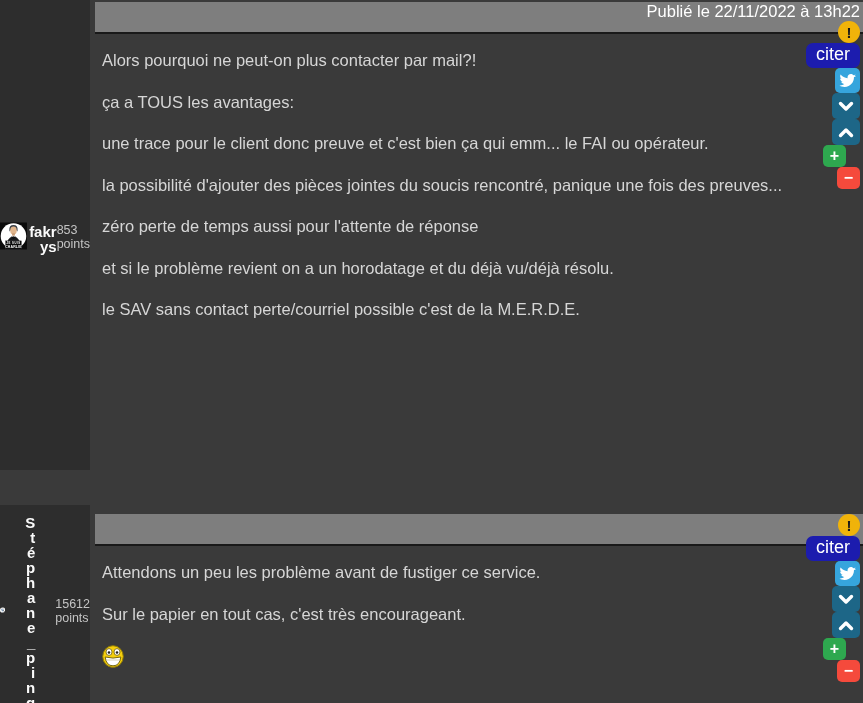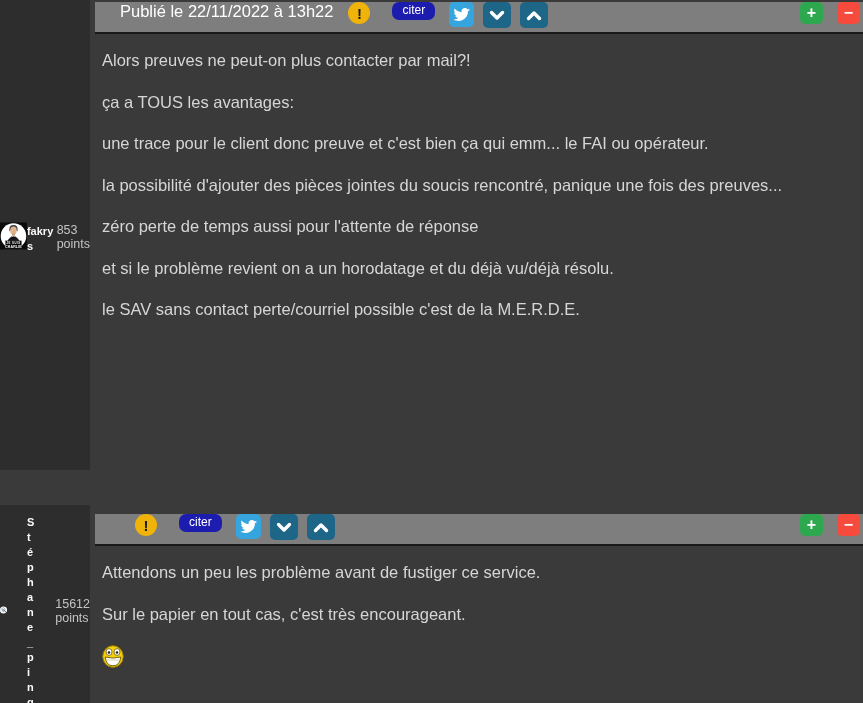--- a/index.html
+++ b/index.html
@@ -11,40 +11,40 @@
   .post{display:flex;}
   .post-1{height:470px;margin-bottom:35px;}
   .post-2{height:198px;}
   .avatar-col{
     width:90px;flex-shrink:0;background:#2d2d2d;
     display:flex;flex-direction:row;align-items:center;
   }
   .post-1 .avatar-col{padding-top:2px;}
   .post-2 .avatar-col{padding-top:12px;gap:20px;}
   .author{
-    margin-top:5px;color:#fafafa;font-weight:bold;font-size:11px;
-    text-align:left;width:86px;word-break:break-all;line-height:15px;
+    margin-top:5px;color:#fafafa;font-weight:bold;font-size:15px;
+    text-align:right;width:86px;word-break:break-all;line-height:15px;
   }
   .points{margin-top:2px;color:#c4c4c4;font-size:12.5px;text-align:left;}
   .post-main{flex:1;min-width:0;display:flex;flex-direction:column;}
   .header-bar{
     height:30px;background:#7e7e7e;border-bottom:2px solid #191919;
-    display:flex;align-items:flex-start;
-    margin:2px 0 0 5px;padding:0 3px 0 25px;
+    display:flex;align-items:flex-end;
+    margin:2px 0 0 5px;padding:0 3px 0 25px;flex-direction:column;
   }
   .post-2 .header-bar{margin-top:9px;}
   .pub-date{color:#ffffff;font-size:16.5px;white-space:nowrap;}
   .warn{
     width:22px;height:22px;border-radius:50%;background:#f0b30a;
     color:#1a1a1a;font-weight:bold;font-size:15px;
     display:flex;align-items:center;justify-content:center;
     margin-left:15px;flex-shrink:0;cursor:pointer;
   }
   .citer{
-    margin-left:22px;background:#1c1cae;color:#ffffff;font-size:12px;
+    margin-left:22px;background:#1c1cae;color:#ffffff;font-size:18px;
     font-family:inherit;padding:1px 10px 3px;border-radius:7px;border:none;
     cursor:pointer;flex-shrink:0;
   }
   .tw{
     margin-left:14px;width:25px;height:25px;border-radius:5px;background:#36a5dd;
     display:flex;align-items:center;justify-content:center;flex-shrink:0;cursor:pointer;
   }
   .chev{
     margin-left:9px;width:28px;height:26px;border-radius:5px;background:#1d6687;
     display:flex;align-items:center;justify-content:center;flex-shrink:0;cursor:pointer;
@@ -101,21 +101,21 @@
       <span class="chev">
         <svg width="16" height="11" viewBox="0 0 16 11">
           <polyline points="2.5,8.5 8,3 13.5,8.5" fill="none" stroke="#ffffff" stroke-width="3.4" stroke-linecap="round" stroke-linejoin="round"></polyline>
         </svg>
       </span>
       <span class="spacer"></span>
       <span class="vote plus">+</span>
       <span class="vote minus">−</span>
     </div>
     <div class="content">
-      <p>Alors preuves ne peut-on plus contacter par mail?!</p>
+      <p>Alors pourquoi ne peut-on plus contacter par mail?!</p>
       <p>ça a TOUS les avantages:</p>
       <p>une trace pour le client donc preuve et c'est bien ça qui emm... le FAI ou opérateur.</p>
       <p>la possibilité d'ajouter des pièces jointes du soucis rencontré, panique une fois des preuves...</p>
       <p>zéro perte de temps aussi pour l'attente de réponse</p>
       <p>et si le problème revient on a un horodatage et du déjà vu/déjà résolu.</p>
       <p>le SAV sans contact perte/courriel possible c'est de la M.E.R.D.E.</p>
     </div>
   </div>
 </div>
 

